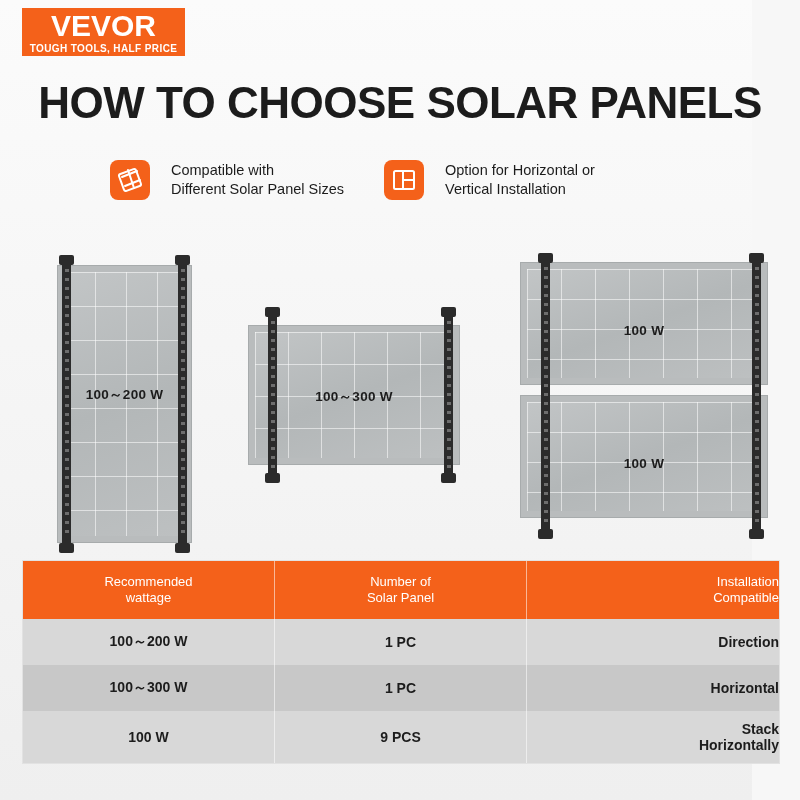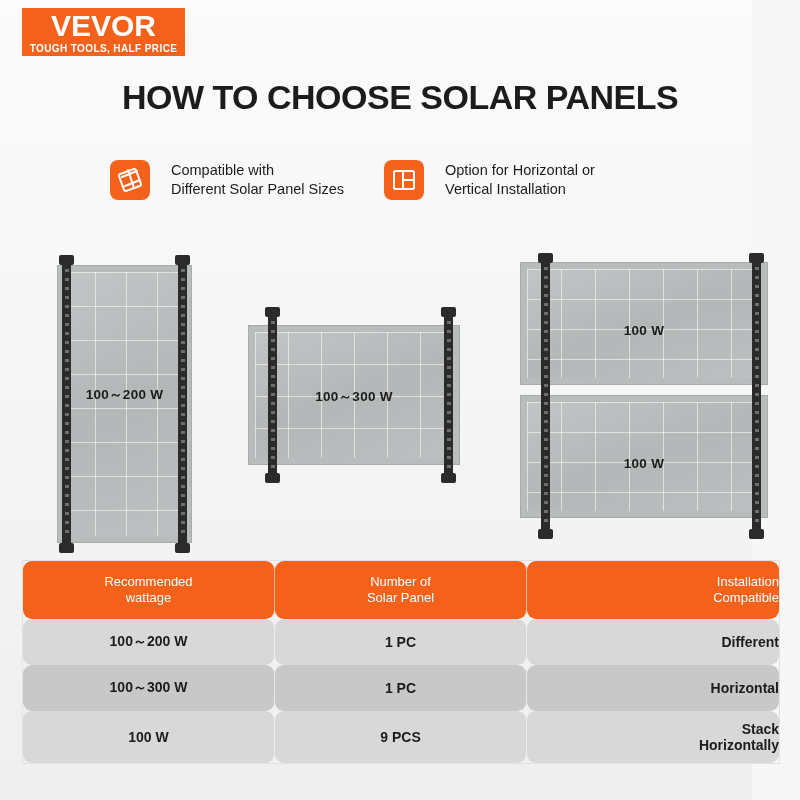--- a/index.html
+++ b/index.html
@@ -51,21 +51,21 @@
     font-weight: bold;
   }
 
   
   .title {
     position: absolute;
     left: 0;
     top: 78px;
     width: 800px;
     text-align: center;
-    font-size: 34px;
+    font-size: 44px;
     font-weight: bold;
     letter-spacing: -0.5px;
     color: #1c1c1c;
   }
 
   
   .features {
     position: absolute;
     top: 160px;
     left: 110px;
@@ -175,21 +175,20 @@
     flex-direction: column;
     align-items: center;
     justify-content: center;
     text-align: center;
     height: 46px;
     font-size: 14px;
     font-weight: bold;
     color: #1c1c1c;
     box-sizing: border-box;
     border-right: 1px solid rgba(255,255,255,0.55);
-    border-radius: 9px;
   }
   .tcell:last-child { border-right: none; align-items: flex-end; }
   .row-a .tcell { background: #d8d8d8; }
   .row-b .tcell { background: #c8c8c8; }
   .row-c .tcell { background: #d8d8d8; height: 52px; }
   .thead .tcell span { display: block; font-weight: normal; }
   .tcell span.l2 { display: block; }
 </style>
 </head>
 <body>
@@ -303,21 +302,21 @@
       </div>
       <div class="tcell">
         <span>Installation</span>
         <span>Compatible</span>
       </div>
     </div>
 
     <div class="trow row-a">
       <div class="tcell">100～200 W</div>
       <div class="tcell">1 PC</div>
-      <div class="tcell">Different</div>
+      <div class="tcell">Direction</div>
     </div>
 
     <div class="trow row-b">
       <div class="tcell">100～300 W</div>
       <div class="tcell">1 PC</div>
       <div class="tcell">Horizontal</div>
     </div>
 
     <div class="trow row-c">
       <div class="tcell">100 W</div>

